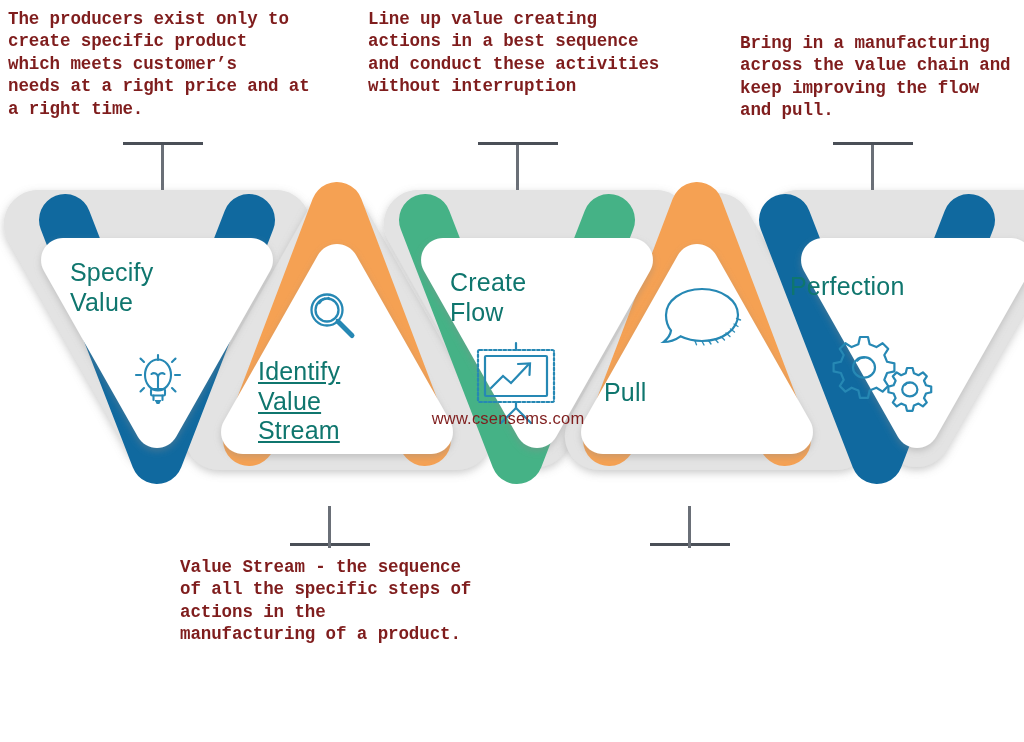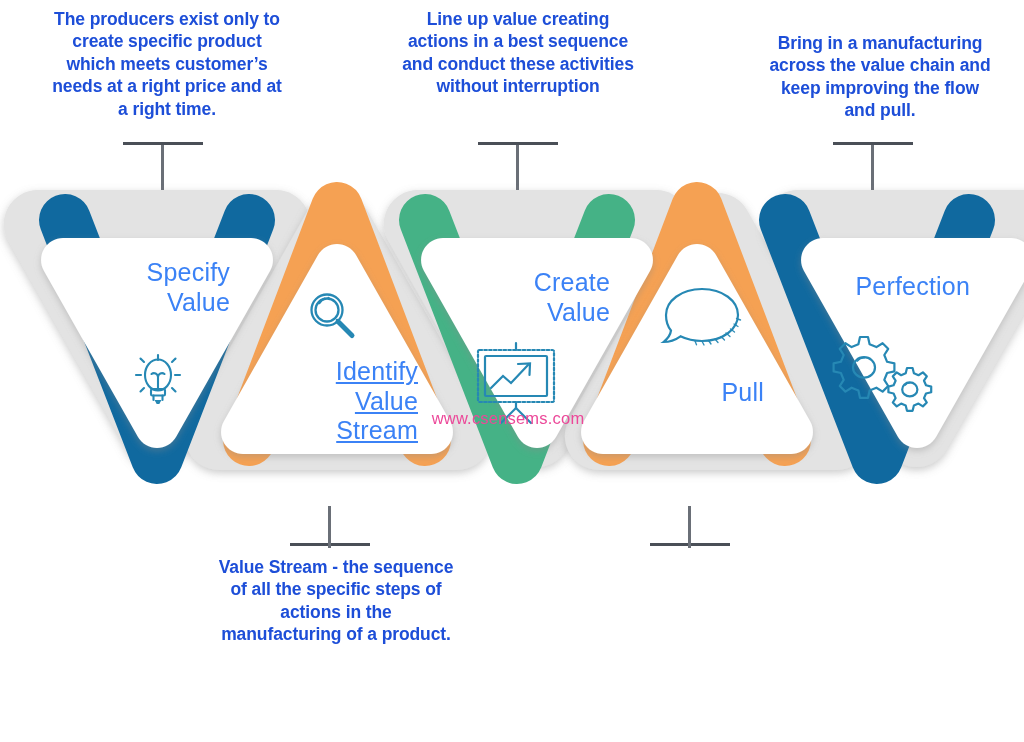--- a/index.html
+++ b/index.html
@@ -19,23 +19,23 @@
   #stage {
     position: absolute;
     left: 0; top: 0;
     width: 1024px;
     height: 742px;
   }
 
   
   .callout {
     position: absolute;
-    text-align: center;
-    color: #1d4ed8;
-    font-family: Liberation Sans, sans-serif;
+    text-align: left;
+    color: #7f1d1d;
+    font-family: Liberation Mono, monospace;
     font-weight: bold;
     font-size: 17.5px;
     line-height: 1.28;
     letter-spacing: -0.1px;
     white-space: pre-line;
   }
 
   .callout-top-1 { left: 8px;   top: 8px;   width: 318px; }
   .callout-top-2 { left: 368px; top: 8px;   width: 300px; }
   .callout-top-3 { left: 740px; top: 32px;  width: 280px; }
@@ -63,43 +63,43 @@
     position: absolute;
     left: 0;
     top: 150px;
     width: 1024px;
     height: 360px;
   }
 
   
   .step-label {
     position: absolute;
-    text-align: right;
-    color: #3b82f6;
+    text-align: left;
+    color: #0f766e;
     font-family: "Liberation Sans", sans-serif;
     font-weight: normal;
     font-size: 25px;
     line-height: 1.18;
     white-space: pre-line;
     letter-spacing: 0.2px;
   }
 
   .lbl-specify   { left: 70px;  top: 258px; width: 160px; }
   .lbl-identify  { left: 258px; top: 357px; width: 160px; text-decoration: underline; }
   .lbl-createflow{ left: 450px; top: 268px; width: 160px; }
   .lbl-pull      { left: 604px; top: 378px; width: 160px; }
   .lbl-perfection{ left: 790px; top: 272px; width: 180px; }
 
   .watermark {
     position: absolute;
     left: 408px;
     top: 409px;
     width: 200px;
     text-align: center;
-    color: #ec4899;
+    color: #7f1d1d;
     font-family: "Liberation Sans", sans-serif;
     font-size: 16.5px;
     letter-spacing: 0.2px;
   }
 </style>
 </head>
 <body>
 
 <div id="stage">
 
@@ -268,21 +268,21 @@
   </svg>
 
   <div class="step-label lbl-specify">Specify
 Value</div>
 
   <div class="step-label lbl-identify">Identify
 Value
 Stream</div>
 
   <div class="step-label lbl-createflow">Create
-Value</div>
+Flow</div>
 
   <div class="step-label lbl-pull">Pull</div>
 
   <div class="step-label lbl-perfection">Perfection</div>
 
   <div class="watermark">www.csensems.com</div>
 
   <div class="callout callout-bot-1">Value Stream - the sequence
 of all the specific steps of
 actions in the

